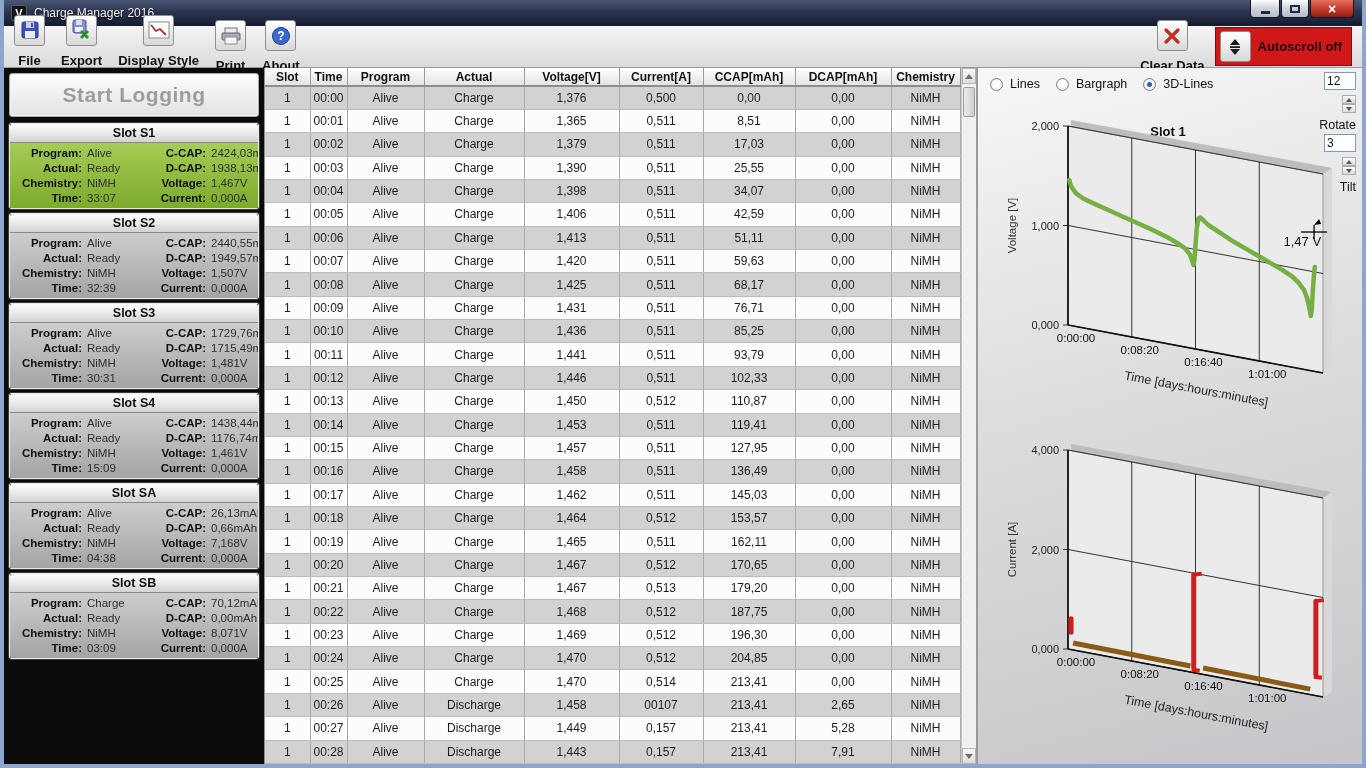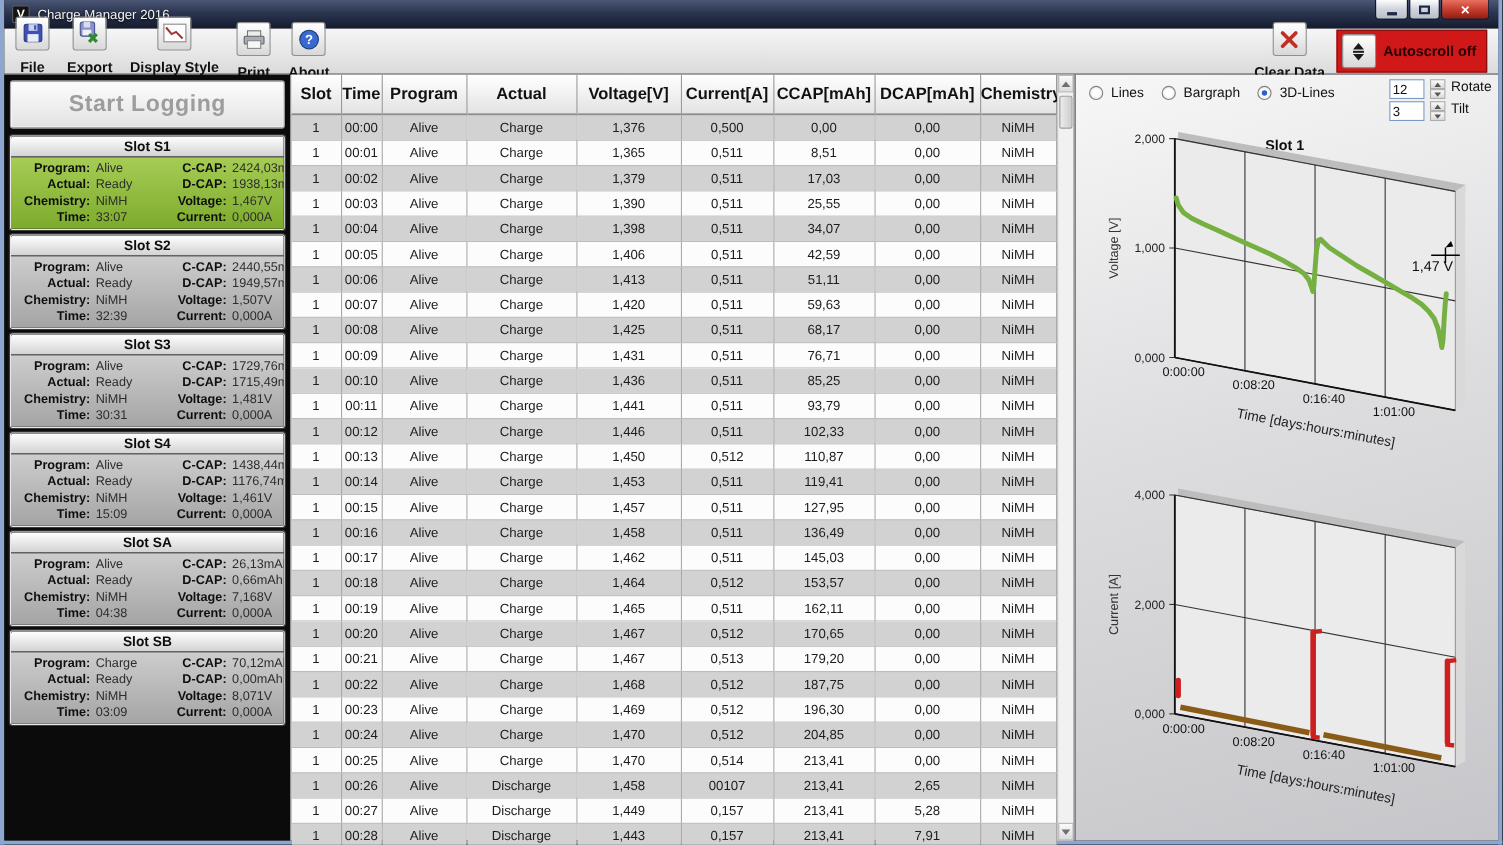--- a/index.html
+++ b/index.html
@@ -52,21 +52,21 @@
   .slot-body { display:grid; grid-template-columns:70px 60px 64px 1fr; align-items:center;
     padding:4px 4px 4px 2px; row-gap:3px; font-size:11.5px;
     background:linear-gradient(#cdcdcd,#a4a4a4); }
   .slot.active .slot-body { background:linear-gradient(#a6cc55,#7cab2c); }
   .sl { font-weight:bold; color:#0f0f0f; text-align:right; }
   .sv { color:#2d2d2d; padding-left:5px; white-space:nowrap; }
 
   
   .table-area { width:712px; display:flex; background:#fff; border-left:1px solid #8f8f8f; }
   table { border-collapse:collapse; width:695px; table-layout:fixed; }
-  th { height:36px; font-size:15px; font-weight:bold; color:#111;
+  th { height:18px; font-size:12px; font-weight:bold; color:#111;
     background:linear-gradient(#ffffff,#e3e3e3); border-right:1px solid #9a9a9a; border-bottom:2px solid #8d8d8d; }
   td { height:23px; text-align:center; font-size:12px; color:#1c1c1c;
     border-right:1px solid #a9a9a9; border-bottom:1px solid #bcbcbc; overflow:hidden; white-space:nowrap; }
   tbody tr:nth-child(odd)  { background:#d2d2d2; }
   tbody tr:nth-child(even) { background:#fcfcfc; }
   .vscroll { width:17px; background:#f1f1f1; border-left:1px solid #c4c4c4; display:flex; flex-direction:column; }
   .sb-btn { height:16px; background:linear-gradient(#fafafa,#dcdcdc); border:1px solid #b5b5b5;
     display:grid; place-items:center; }
   .tri-up { width:0; height:0; border-left:4px solid transparent; border-right:4px solid transparent; border-bottom:5px solid #707070; }
   .tri-dn { width:0; height:0; border-left:4px solid transparent; border-right:4px solid transparent; border-top:5px solid #707070; }
@@ -76,21 +76,21 @@
 
   
   .chart-panel { flex:1; position:relative; border-left:2px solid #9a9a9a;
     background:linear-gradient(165deg,#f7f7f8 0%,#dddddf 45%,#c6c6ca 100%); }
   .radio-row { position:absolute; top:9px; left:12px; display:flex; gap:16px; align-items:center; font-size:12.5px; color:#111; }
   .radio-opt { display:flex; align-items:center; gap:7px; }
   .radio { width:13px; height:13px; border-radius:50%; border:1px solid #828282;
     background:radial-gradient(#ffffff 40%,#d6d6d6); display:grid; place-items:center; }
   .radio.sel::after { content:''; width:5px; height:5px; border-radius:50%; background:#2f5fc0; }
   .spin-stack { position:absolute; top:4px; right:6px; display:flex; flex-direction:column; gap:2px; }
-  .spin-row { display:flex; align-items:flex-start; gap:5px; font-size:12.5px; color:#111; }
+  .spin-row { display:flex; align-items:flex-end; gap:5px; font-size:12.5px; color:#111;flex-direction:column; }
   .spin-box { width:32px; height:18px; background:#fff; border:1px solid #7a9ac0; font-size:12px;
     padding:1px 2px; color:#111; }
   .spin-btns { width:14px; height:18px; display:flex; flex-direction:column; }
   .spin-b { flex:1; background:linear-gradient(#fbfbfb,#d9d9d9); border:1px solid #adadad; display:grid; place-items:center; }
   .mini-up { width:0;height:0;border-left:3px solid transparent;border-right:3px solid transparent;border-bottom:4px solid #555; }
   .mini-dn { width:0;height:0;border-left:3px solid transparent;border-right:3px solid transparent;border-top:4px solid #555; }
   .chart-title { position:absolute; top:56px; left:0; width:380px; text-align:center;
     font-weight:bold; font-size:13px; color:#0d0d0d; }
   #chart1 { position:absolute; top:50px; left:2px; }
   #chart2 { position:absolute; top:372px; left:2px; }

